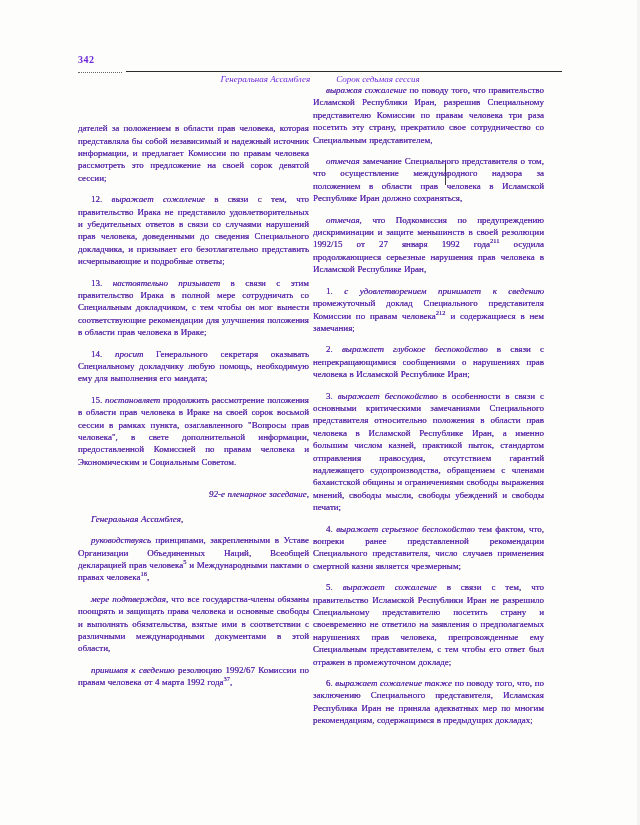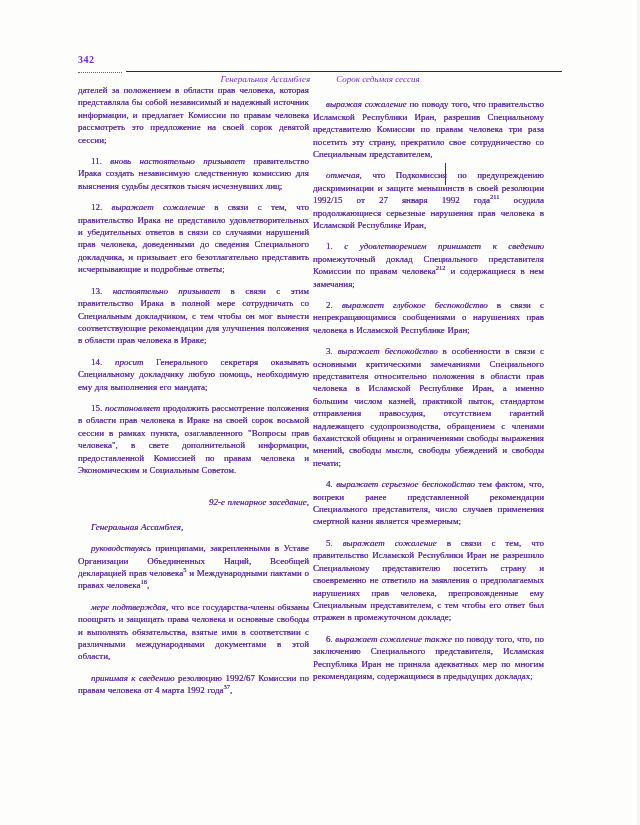--- a/index.html
+++ b/index.html
@@ -70,33 +70,33 @@
 <div class="page">
   <div class="artifact"></div>
   <div class="content">
     <div class="page-number">342</div>
     <div class="running-header"><span>Генеральная Ассамблея</span><span class="gap"></span><span>Сорок седьмая сессия</span></div>
     <div class="rule-dash"></div>
     <div class="rule"></div>
     <div class="cols">
       <div class="col" id="left-col">
           <p class="para first cont"><span>дателей за положением в области прав человека, которая представляла бы собой независимый и надежный источник информации, и предлагает Комиссии по правам человека рассмотреть это предложение на своей сорок девятой сессии;</span></p>
-          <p class="para"><span>11. </span><span class="it">вновь настоятельно призывает</span><span> правительство Ирака создать независимую следственную комиссию для выяснения судьбы десятков тысяч исчезнувших лиц;</span></p>
           <p class="para"><span>12. </span><span class="it">выражает сожаление</span><span> в связи с тем, что правительство Ирака не представило удовлетворительных и убедительных ответов в связи со случаями нарушений прав человека, доведенными до сведения Специального докладчика, и призывает его безотлагательно представить исчерпывающие и подробные ответы;</span></p>
           <p class="para"><span>13. </span><span class="it">настоятельно призывает</span><span> в связи с этим правительство Ирака в полной мере сотрудничать со Специальным докладчиком, с тем чтобы он мог вынести соответствующие рекомендации для улучшения положения в области прав человека в Ираке;</span></p>
           <p class="para"><span>14. </span><span class="it">просит</span><span> Генерального секретаря оказывать Специальному докладчику любую помощь, необходимую ему для выполнения его мандата;</span></p>
           <p class="para"><span>15. </span><span class="it">постановляет</span><span> продолжить рассмотрение положения в области прав человека в Ираке на своей сорок восьмой сессии в рамках пункта, озаглавленного "Вопросы прав человека", в свете дополнительной информации, предоставленной Комиссией по правам человека и Экономическим и Социальным Советом.</span></p>
           <p class="para sig"><span class="it">92-е пленарное заседание,</span></p>
           <p class="para ga"><span class="it">Генеральная Ассамблея,</span></p>
           <p class="para"><span class="it">руководствуясь</span><span> принципами, закрепленными в Уставе Организации Объединенных Наций, Всеобщей декларацией прав человека</span><sup>5</sup><span> и Международными пактами о правах человека</span><sup>16</sup><span>,</span></p>
           <p class="para"><span class="it">мере подтверждая</span><span>, что все государства-члены обязаны поощрять и защищать права человека и основные свободы и выполнять обязательства, взятые ими в соответствии с различными международными документами в этой области,</span></p>
           <p class="para"><span class="it">принимая к сведению</span><span> резолюцию 1992/67 Комиссии по правам человека от 4 марта 1992 года</span><sup>37</sup><span>,</span></p>
         </div>
       <div class="col" id="right-col">
           <p class="para first"><span class="it">выражая сожаление</span><span> по поводу того, что правительство Исламской Республики Иран, разрешив Специальному представителю Комиссии по правам человека три раза посетить эту страну, прекратило свое сотрудничество со Специальным представителем,</span></p>
+          <p class="para"><span class="it">отмечая</span><span> замечание Специального представителя о том, что осуществление международного надзора за положением в области прав человека в Исламской Республике Иран должно сохраняться,</span></p>
           <p class="para"><span class="it">отмечая</span><span>, что Подкомиссия по предупреждению дискриминации и защите меньшинств в своей резолюции 1992/15 от 27 января 1992 года</span><sup>211</sup><span> осудила продолжающиеся серьезные нарушения прав человека в Исламской Республике Иран,</span></p>
           <p class="para"><span>1. </span><span class="it">с удовлетворением принимает к сведению</span><span> промежуточный доклад Специального представителя Комиссии по правам человека</span><sup>212</sup><span> и содержащиеся в нем замечания;</span></p>
           <p class="para"><span>2. </span><span class="it">выражает глубокое беспокойство</span><span> в связи с непрекращающимися сообщениями о нарушениях прав человека в Исламской Республике Иран;</span></p>
           <p class="para"><span>3. </span><span class="it">выражает беспокойство</span><span> в особенности в связи с основными критическими замечаниями Специального представителя относительно положения в области прав человека в Исламской Республике Иран, а именно большим числом казней, практикой пыток, стандартом отправления правосудия, отсутствием гарантий надлежащего судопроизводства, обращением с членами бахаистской общины и ограничениями свободы выражения мнений, свободы мысли, свободы убеждений и свободы печати;</span></p>
           <p class="para"><span>4. </span><span class="it">выражает серьезное беспокойство</span><span> тем фактом, что, вопреки ранее представленной рекомендации Специального представителя, число случаев применения смертной казни является чрезмерным;</span></p>
           <p class="para"><span>5. </span><span class="it">выражает сожаление</span><span> в связи с тем, что правительство Исламской Республики Иран не разрешило Специальному представителю посетить страну и своевременно не ответило на заявления о предполагаемых нарушениях прав человека, препровожденные ему Специальным представителем, с тем чтобы его ответ был отражен в промежуточном докладе;</span></p>
           <p class="para"><span>6. </span><span class="it">выражает сожаление также</span><span> по поводу того, что, по заключению Специального представителя, Исламская Республика Иран не приняла адекватных мер по многим рекомендациям, содержащимся в предыдущих докладах;</span></p>
         </div>
     </div>
   </div>

